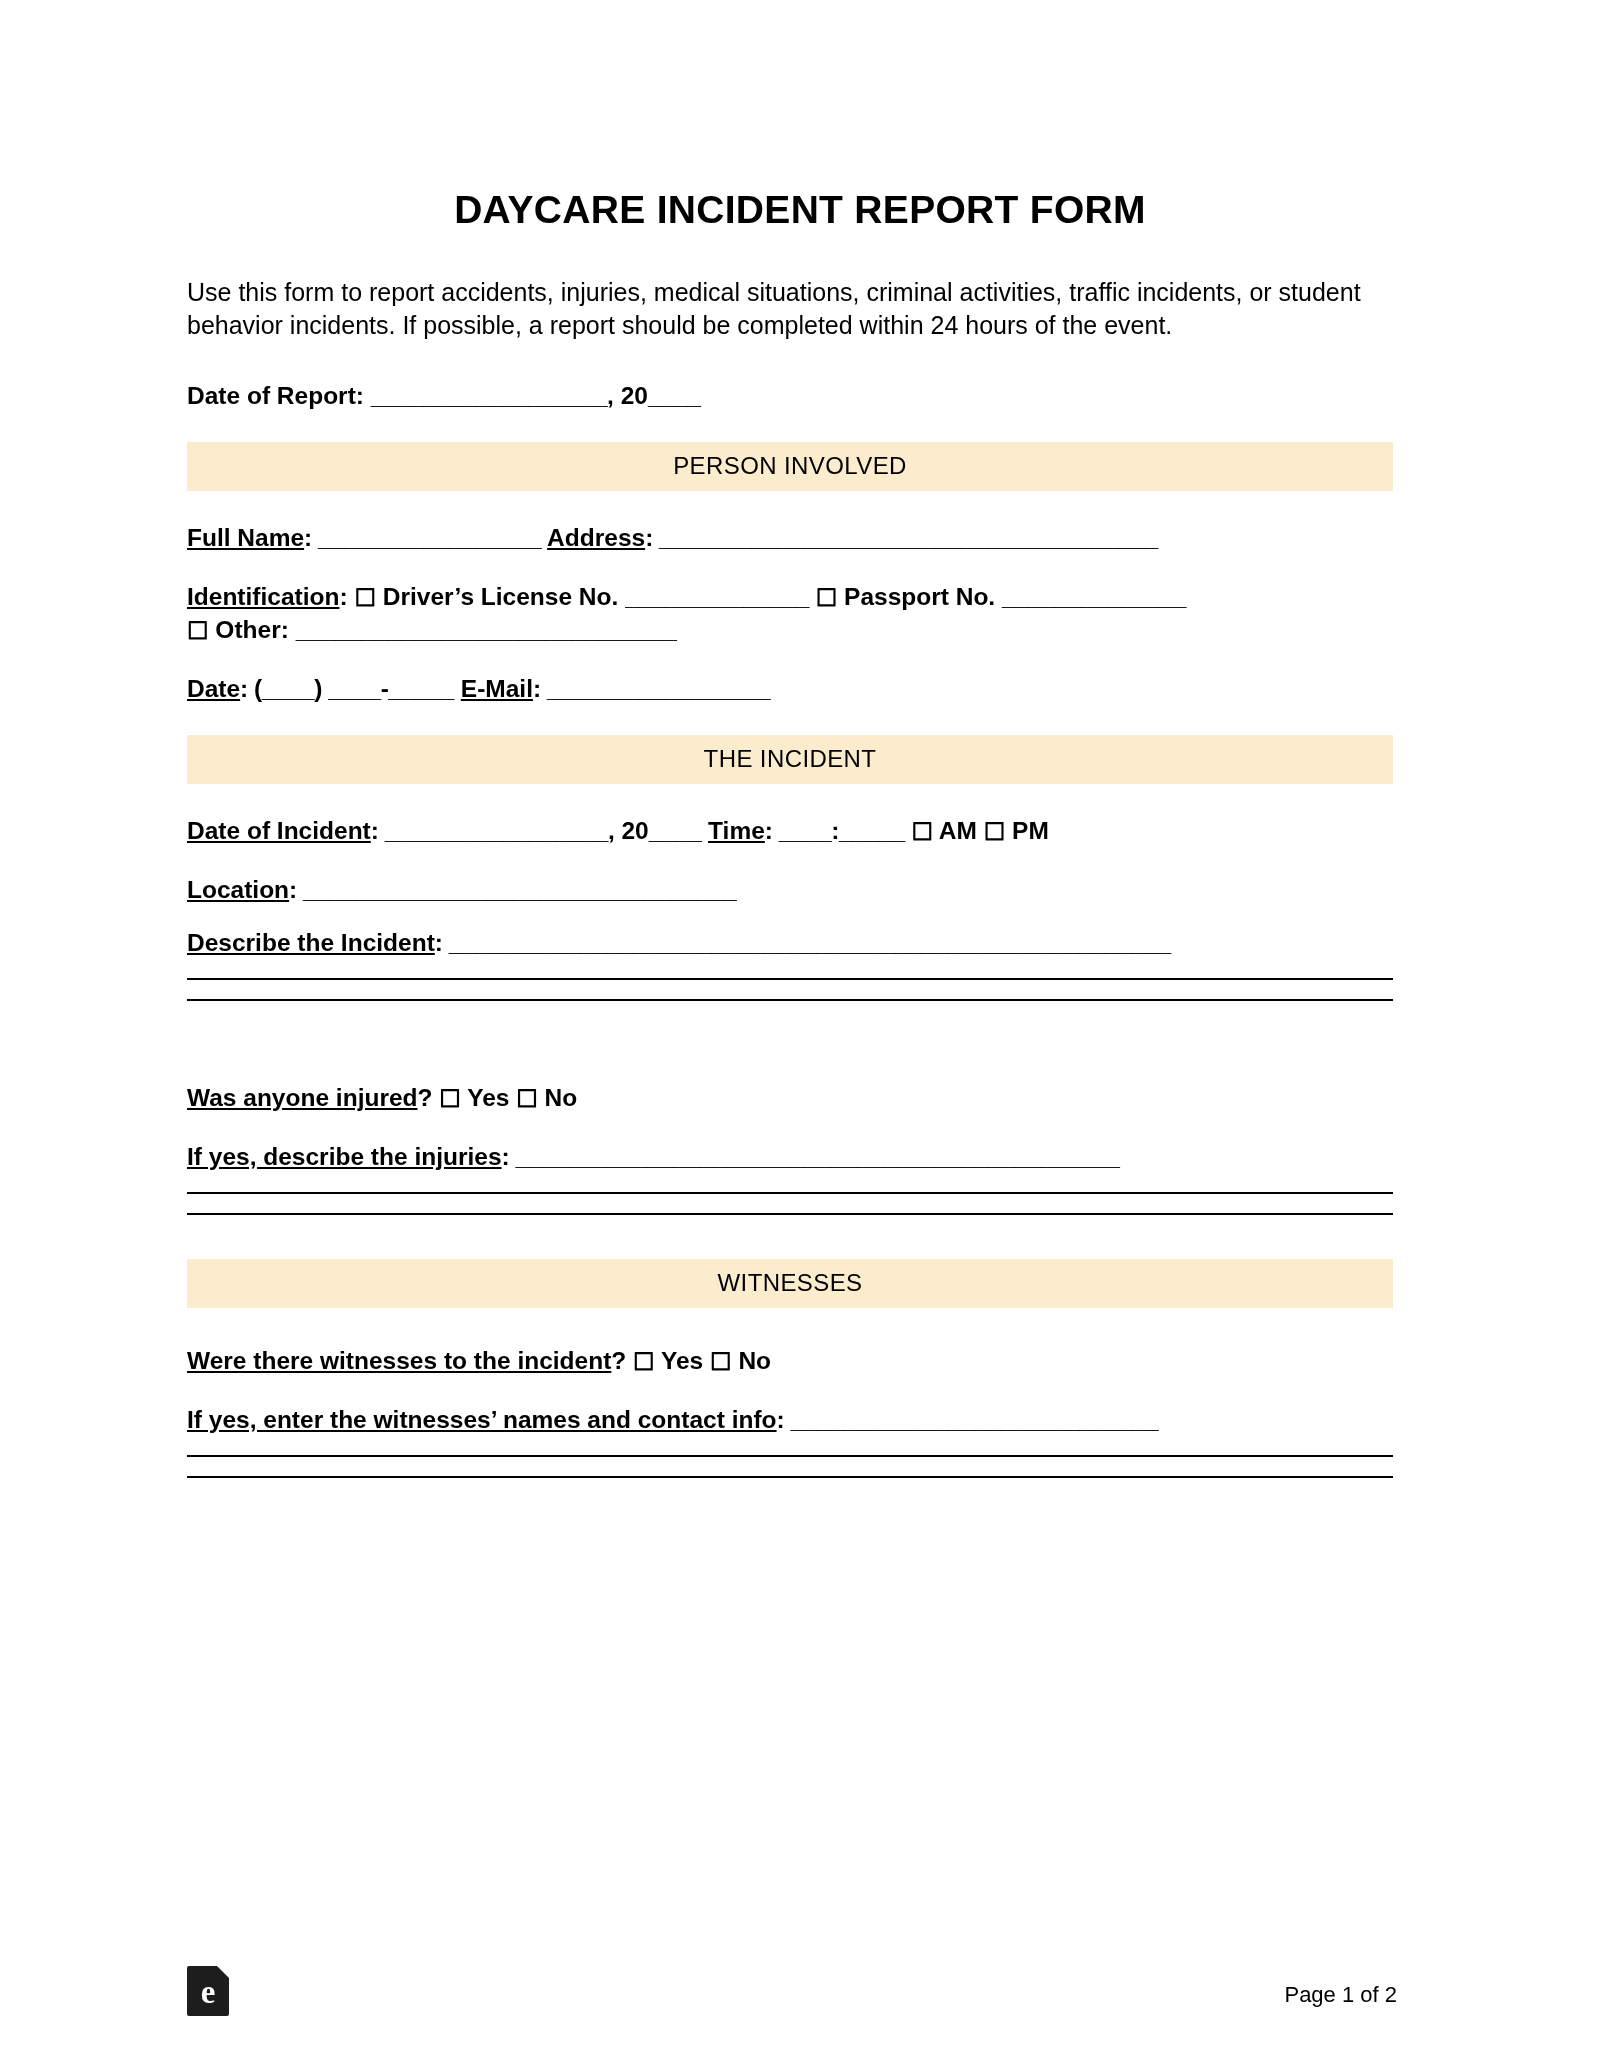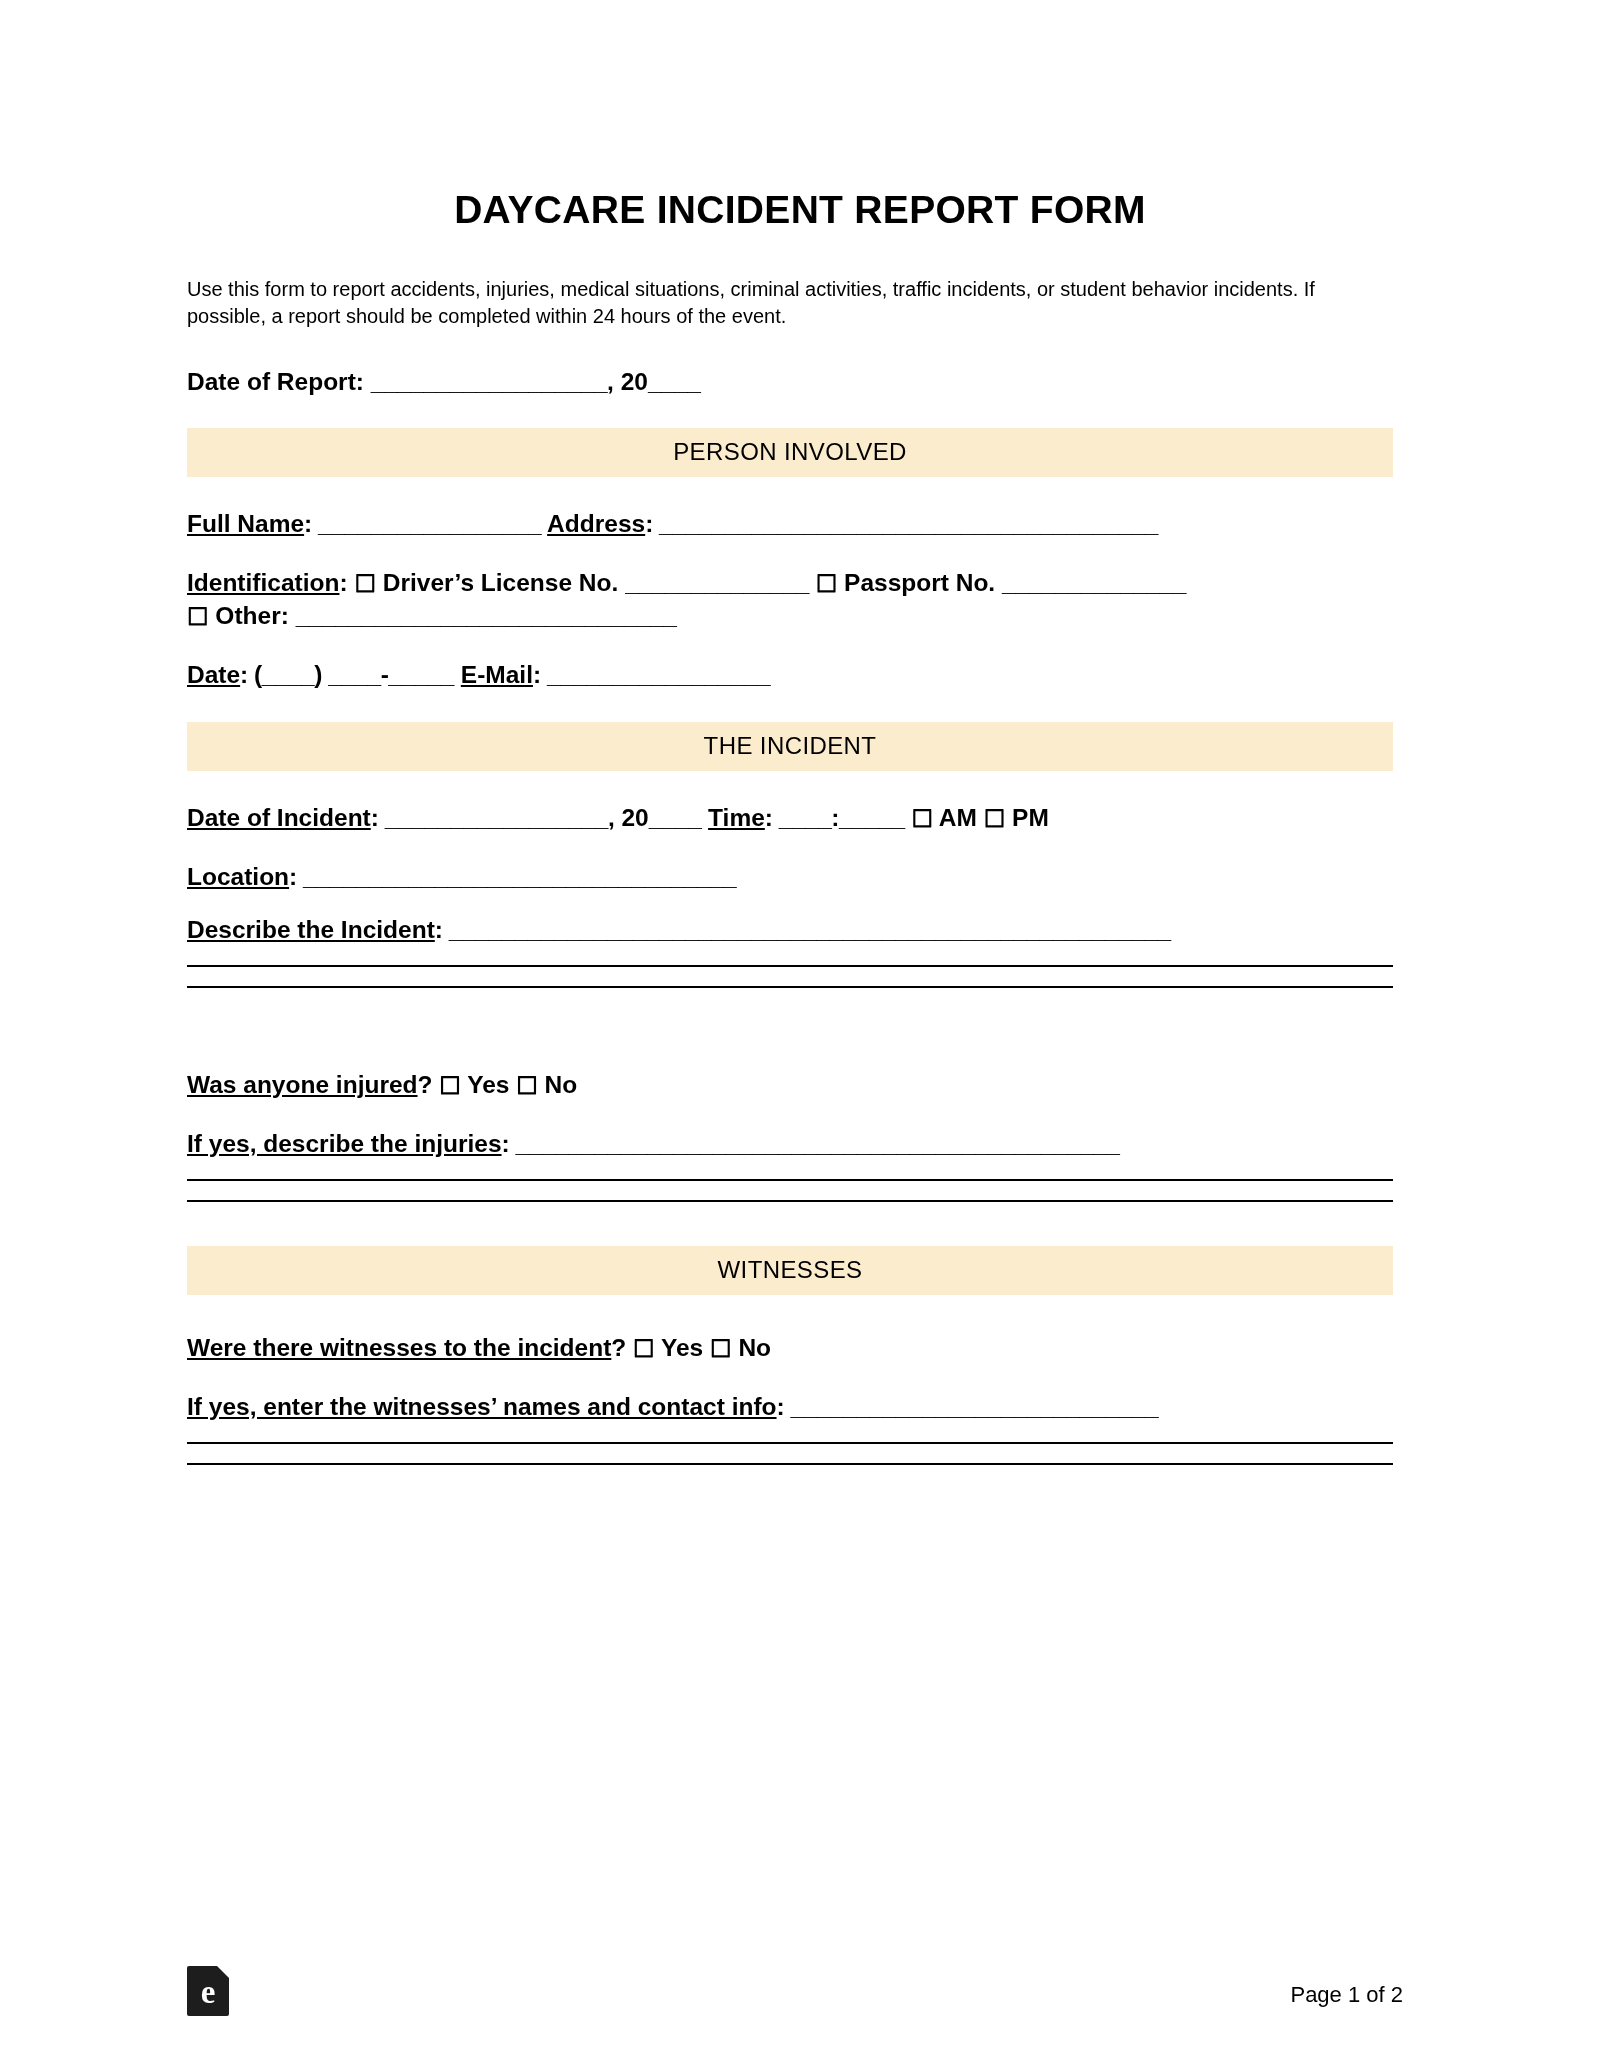--- a/index.html
+++ b/index.html
@@ -28,21 +28,21 @@
   }
   .doc-title {
     text-align: center;
     font-size: 39px;
     font-weight: bold;
     letter-spacing: 0.3px;
     margin: 0;
     padding-top: 180px;
   }
   .intro {
-    font-size: 20px;
+    font-size: 25px;
     line-height: 1.33;
     margin: 0;
     padding-top: 44px;
     padding-left: 1px;
     width: 1210px;
   }
   .line-row {
     font-size: 24.5px;
     line-height: 1.35;
     margin: 0;
@@ -116,21 +116,21 @@
     position: absolute;
     right: 0;
     top: 0;
     width: 0;
     height: 0;
     border-left: 12px solid transparent;
     border-top: 12px solid #ffffff;
   }
   .page-num {
     position: absolute;
-    right: 11px;
+    right: 17px;
     bottom: 70px;
     font-size: 22px;
   }
 </style>
 </head>
 <body>
 
 <div class="page">
   <div class="sheet">
 

